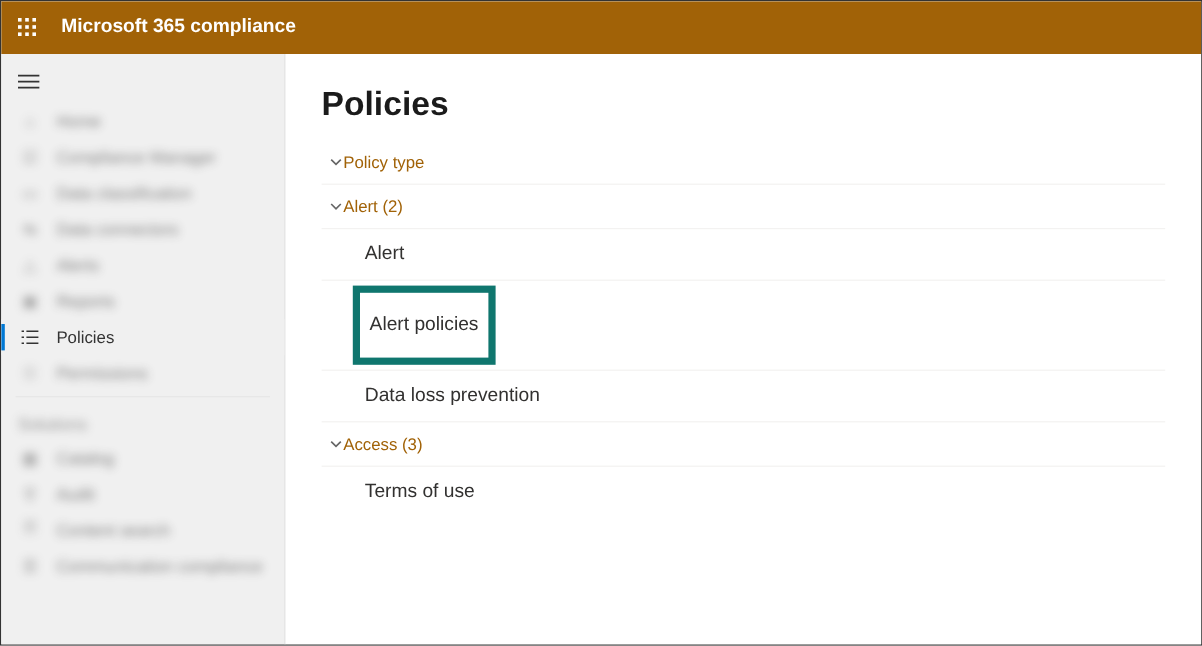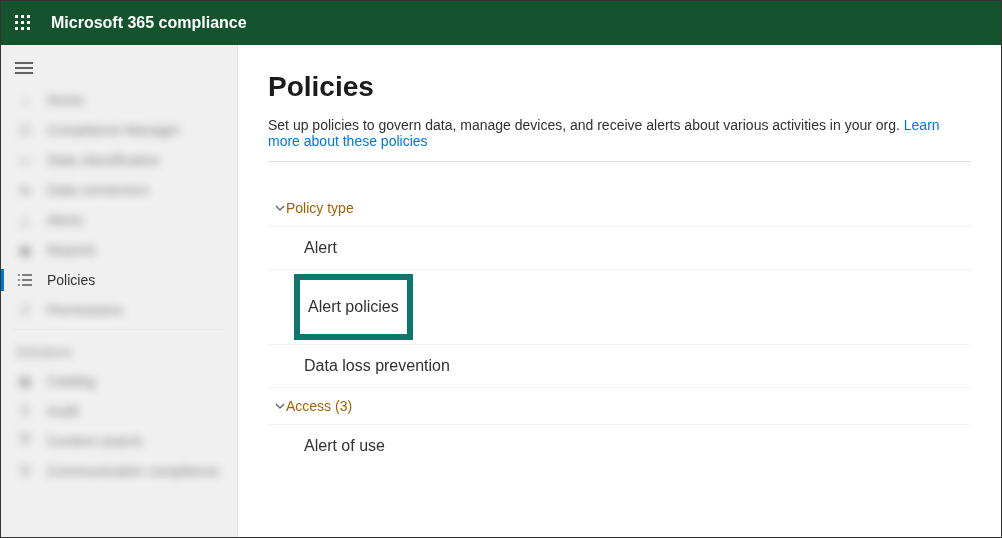--- a/index.html
+++ b/index.html
@@ -1,17 +1,17 @@
 <!DOCTYPE html>
 <html><head>
   <meta charset="utf-8">
   <style>
     * { margin: 0; padding: 0; box-sizing: border-box; font-family: "Segoe UI", -apple-system, sans-serif; }
     body { width: 1002px; height: 538px; overflow: hidden; border: 1px solid #333; }
-    .topbar { height: 44px; background: #14532d; color: #fff; display: flex; align-items: center; padding: 0 10px; }
+    .topbar { height: 44px; background: #a16207; color: #fff; display: flex; align-items: center; padding: 0 10px; }
     .waffle { width: 24px; height: 24px; display: flex; align-items: center; justify-content: center; cursor: pointer; margin-right: 16px; }
     .waffle svg { width: 16px; height: 16px; }
     .brand { font-size: 16px; font-weight: 600; }
     .layout { display: flex; height: calc(538px - 44px - 2px); }
     .sidebar { width: 237px; background: #f0f0f0; border-right: 1px solid #e0e0e0; padding-top: 10px; }
     .hamburger { padding: 6px 14px; cursor: pointer; }
     .hamburger svg { width: 18px; height: 14px; }
     .nav-item { display: flex; align-items: center; padding: 7px 16px; font-size: 14px; color: #333; cursor: pointer; gap: 14px; }
     .nav-item.blurred { filter: blur(4px); opacity: 0.6; pointer-events: none; }
     .nav-item.active { position: relative; background: #f0f0f0; }
@@ -114,39 +114,46 @@
         <span>Content search</span>
       </div>
     <div class="nav-item blurred">
         <span class="nav-ico">☰</span>
         <span>Communication compliance</span>
       </div>
   </div>
 
   <div class="main">
     <h1 class="page-title">Policies</h1>
-    <p class="page-desc"><span>Set up policies to govern data, manage devices, and receive alerts about various activities in your org. </span><a>Learn more about these policies</a></p>
 
     <div class="group-header">
       <span class="chev">
           <svg width="12" height="12" viewBox="0 0 12 12" fill="none" stroke="#666" stroke-width="1.4">
             <polyline points="2,4 6,8 10,4"></polyline>
           </svg>
         </span>
       <span>Policy type</span>
     </div>
 
+    <div class="group-header">
+      <span class="chev">
+          <svg width="12" height="12" viewBox="0 0 12 12" fill="none" stroke="#666" stroke-width="1.4">
+            <polyline points="2,4 6,8 10,4"></polyline>
+          </svg>
+        </span>
+      <span>Alert (2)</span>
+    </div>
     <div class="item-row"><span>Alert</span></div>
     <div class="item-row selected"><span>Alert policies</span></div>
 
     <div class="item-row"><span>Data loss prevention</span></div>
 
     <div class="group-header">
       <span class="chev">
           <svg width="12" height="12" viewBox="0 0 12 12" fill="none" stroke="#666" stroke-width="1.4">
             <polyline points="2,4 6,8 10,4"></polyline>
           </svg>
         </span>
       <span>Access (3)</span>
     </div>
-    <div class="item-row"><span>Alert of use</span></div>
+    <div class="item-row"><span>Terms of use</span></div>
   </div>
 </div>
 
 </body></html>

